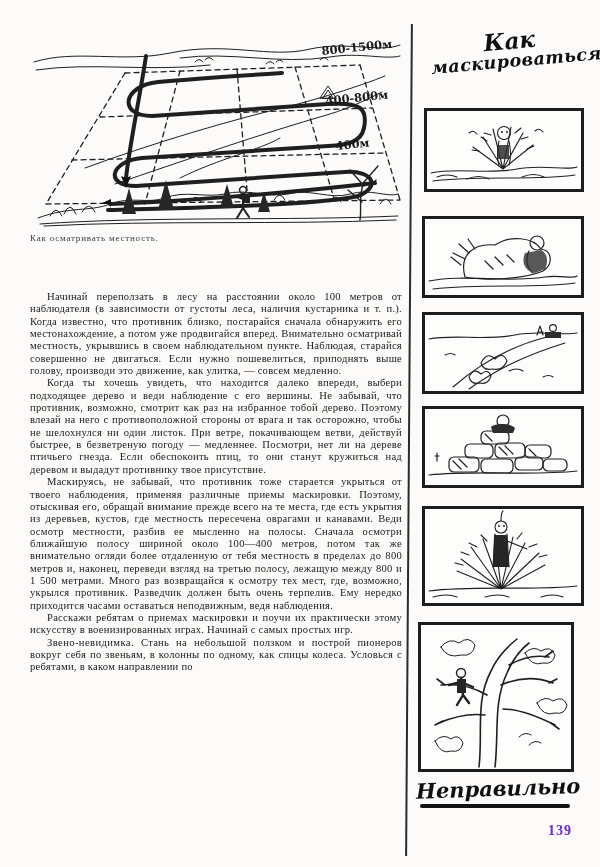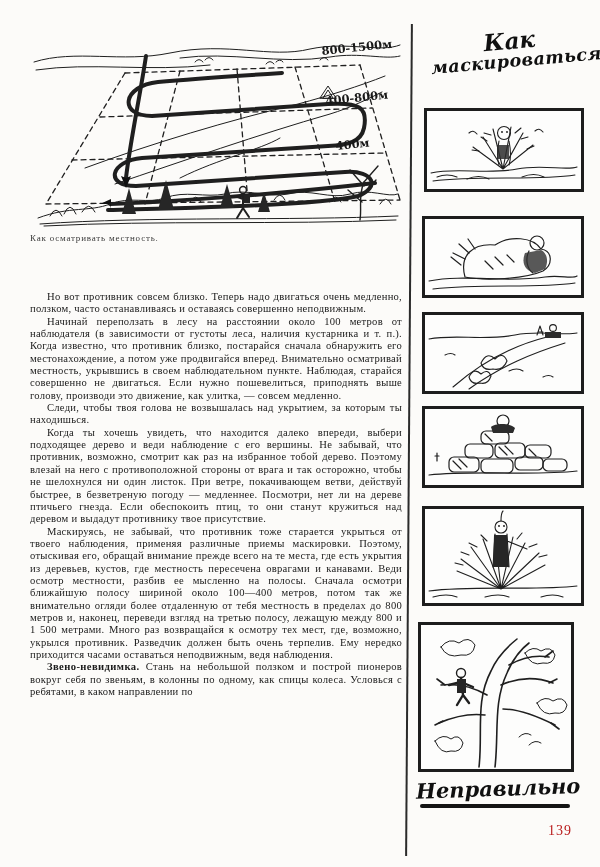--- a/index.html
+++ b/index.html
@@ -16,21 +16,21 @@
   .fig-caption{
     width:372px;font-size:9px;color:#3a3a3a;
     letter-spacing:.8px;margin-top:1px;
   }
   .article{
     position:absolute;left:30px;top:291px;width:372px;
     font-size:10.6px;line-height:12.35px;text-align:justify;
     letter-spacing:.25px;color:#1a1a1a;
   }
   .article p{margin:0;text-indent:17px;}
-  .lead{font-weight:bold;letter-spacing:.4px;}
+  .lead{font-weight:normal;letter-spacing:.4px;}
   
   .divider{
     position:absolute;left:408px;top:24px;width:2px;height:832px;
     background:#2b2b2b;transform:rotate(.4deg);
   }
   
   .sidebar{position:absolute;left:416px;top:24px;width:176px;}
   .script{
     font-family:"DejaVu Serif", serif;font-style:italic;font-weight:bold;
     color:#101010;
@@ -42,22 +42,22 @@
     position:absolute;background:#fdfdfc;border:3px solid #1d1d1d;
     box-sizing:border-box;
   }
   .sbox svg{display:block;}
   .wrong{
     position:absolute;left:0px;top:752px;width:160px;text-align:center;
     font-size:21px;transform:rotate(-2deg);
   }
   .wrong-bar{position:absolute;left:4px;top:780px;width:150px;height:4px;background:#141414;border-radius:2px;}
   .page-num{
-    position:absolute;left:548px;top:823px;font-size:14px;font-weight:normal;
-    letter-spacing:1px;color:#b91c1c;
+    position:absolute;left:548px;top:823px;font-size:14px;font-weight:bold;
+    letter-spacing:1px;color:#6d28d9;
   }
   .ink{stroke:#1f1f1f;fill:none;stroke-linecap:round;stroke-linejoin:round;}
 </style>
 </head>
 <body>
 
 <div class="main-col">
   <div class="map-fig">
     <svg width="372" height="214" viewBox="0 0 372 214">
 
@@ -125,25 +125,24 @@
         <text x="306" y="132" transform="rotate(-6 306 132)">400м</text>
       </g>
 
       <path d="M290,80 L298,68 L306,80 Z M293,80 L298,72 L303,80 Z" class="ink" stroke-width="1"></path>
     </svg>
     <div class="fig-caption">Как осматривать местность.</div>
   </div>
 </div>
 
 <div class="article">
-  <p>Но вот противник совсем близко. Теперь надо двигаться очень медленно, ползком, часто останавливаясь и оставаясь совершенно неподвижным.</p>
   <p>Начинай переползать в лесу на расстоянии около 100 метров от наблюдателя (в зависимости от густоты леса, наличия кустарника и т. п.). Когда известно, что противник близко, постарайся сначала обнаружить его местонахождение, а потом уже продвигайся вперед. Внимательно осматривай местность, укрывшись в своем наблюдательном пункте. Наблюдая, старайся совершенно не двигаться. Если нужно пошевелиться, приподнять выше голову, производи это движение, как улитка, — совсем медленно.</p>
-  <p>Следи, чтобы твоя голова не возвышалась над укрытием, за которым ты находишься.</p>
   <p>Когда ты хочешь увидеть, что находится далеко впереди, выбери подходящее дерево и веди наблюдение с его вершины. Не забывай, что противник, возможно, смотрит как раз на избранное тобой дерево. Поэтому влезай на него с противоположной стороны от врага и так осторожно, чтобы не шелохнулся ни один листок. При ветре, покачивающем ветви, действуй быстрее, в безветреную погоду — медленнее. Посмотри, нет ли на дереве птичьего гнезда. Если обеспокоить птиц, то они станут кружиться над деревом и выдадут противнику твое присутствие.</p>
   <p>Маскируясь, не забывай, что противник тоже старается укрыться от твоего наблюдения, применяя различные приемы маскировки. Поэтому, отыскивая его, обращай внимание прежде всего на те места, где есть укрытия из деревьев, кустов, где местность пересечена оврагами и канавами. Веди осмотр местности, разбив ее мысленно на полосы. Сначала осмотри ближайшую полосу шириной около 100—400 метров, потом так же внимательно огляди более отдаленную от тебя местность в пределах до 800 метров и, наконец, переведи взгляд на третью полосу, лежащую между 800 и 1 500 метрами. Много раз возвращайся к осмотру тех мест, где, возможно, укрылся противник. Разведчик должен быть очень терпелив. Ему нередко приходится часами оставаться неподвижным, ведя наблюдения.</p>
+  <p>Расскажи ребятам о приемах маскировки и поучи их практически этому искусству в военизированных играх. Начинай с самых простых игр.</p>
   <p><span class="lead">Звено-невидимка.</span><span> Стань на небольшой ползком и построй пионеров вокруг себя по звеньям, в колонны по одному, как спицы колеса. Условься с ребятами, в каком направлении по</span></p>
 </div>
 
 <div class="divider"></div>
 
 <div class="sidebar">
   <div class="sb-title script">
     <div class="l1">Как</div>
     <div class="l2">маскироваться</div>
   </div>

